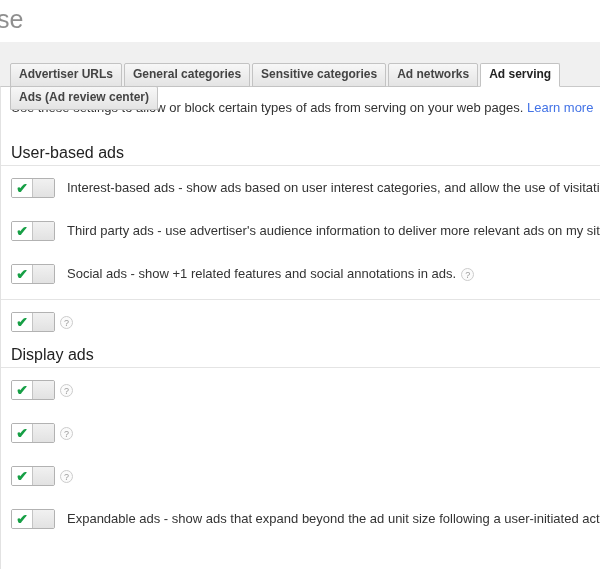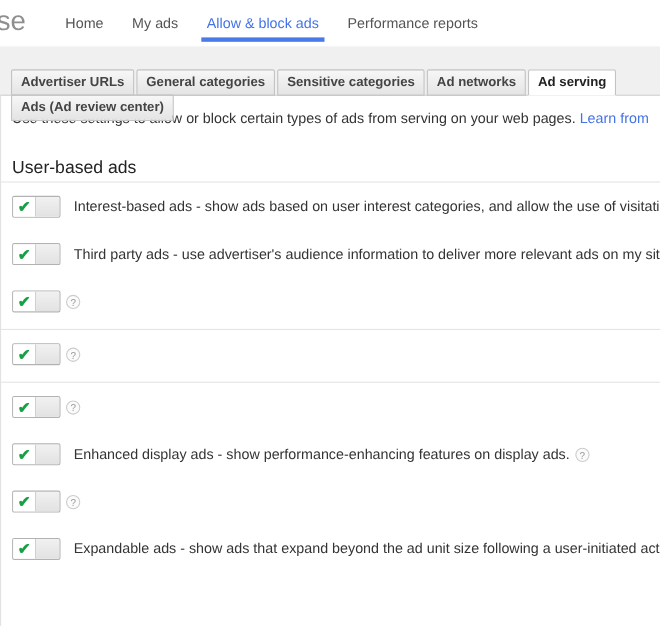--- a/index.html
+++ b/index.html
@@ -2,21 +2,21 @@
 <html><head>
 <meta charset="utf-8">
 <style>
   * { box-sizing: border-box; margin: 0; padding: 0; }
   html, body { width: 600px; height: 569px; overflow: hidden; background: #fff; }
   body { font-family: "Liberation Sans", sans-serif; font-size: 13px; color: #333; }
 
   
   .header {
     height: 42px; background: #fff; display: flex; align-items: center;
-    padding-left: 0; position: relative; gap: 20px;
+    padding-left: 0; position: relative;
   }
   .logo-partial {
     font-size: 25px; color: #8f8f8f; font-weight: 400; letter-spacing: 0;
     margin: -4px 16px 0 -3px;
   }
   .nav-item {
     color: #545454; margin-right: 26px; cursor: pointer; position: relative;
     line-height: 16px; white-space: nowrap;
   }
   .nav-item.active { color: #4373e6; }
@@ -75,31 +75,30 @@
     border-radius: 50%; background: #fbfbfb; color: #9a9a9a; font-size: 9px;
     line-height: 12px; text-align: center; margin-left: 5px; vertical-align: 1px;
     cursor: pointer;
   }
 </style>
 </head>
 <body>
 
 <div class="header">
   <span class="logo-partial">se</span>
-  <div id="nav-items"><span class="nav-item">Home</span><span class="nav-item">My ads</span><span class="nav-item active">Allow &amp; block ads</span><span class="nav-item">Performance reports</span></div>
 </div>
 
 <div class="tabbar-band">
   <div id="tab-items"><span class="tab">Advertiser URLs</span><span class="tab">General categories</span><span class="tab">Sensitive categories</span><span class="tab">Ad networks</span><span class="tab active">Ad serving</span><span class="tab">Ads (Ad review center)</span></div>
 </div>
 
 <div class="panel">
   <div class="intro">
     <span>Use these settings to allow or block certain types of ads from serving on your web pages.</span>
-    <a>Learn from</a>
+    <a>Learn more</a>
   </div>
   <div id="sections">
       <div class="section">
     <h2>User-based ads</h2>
     <hr class="rule">
     <div class="rows">
           <div class="row">
     <div class="toggle">
       <span class="on">✔</span>
       <span class="off"></span>
@@ -113,52 +112,53 @@
       <span class="off"></span>
     </div>
     <span class="label">Third party ads - use advertiser's audience information to deliver more relevant ads on my sites.</span>
 
   </div>
           <div class="row">
     <div class="toggle">
       <span class="on">✔</span>
       <span class="off"></span>
     </div>
+    <span class="label">Social ads - show +1 related features and social annotations in ads.</span>
     <span class="help">?</span>
   </div>
         </div>
   </div>
       <div class="section">
     <hr class="rule">
     <div class="rows">
           <div class="row">
     <div class="toggle">
       <span class="on">✔</span>
       <span class="off"></span>
     </div>
     <span class="help">?</span>
   </div>
         </div>
   </div>
       <div class="section">
+    <h2>Display ads</h2>
     <hr class="rule">
     <div class="rows">
           <div class="row">
     <div class="toggle">
       <span class="on">✔</span>
       <span class="off"></span>
     </div>
     <span class="help">?</span>
   </div>
           <div class="row">
     <div class="toggle">
       <span class="on">✔</span>
       <span class="off"></span>
     </div>
-    <span class="label">Enhanced display ads - show performance-enhancing features on display ads.</span>
     <span class="help">?</span>
   </div>
           <div class="row">
     <div class="toggle">
       <span class="on">✔</span>
       <span class="off"></span>
     </div>
     <span class="help">?</span>
   </div>
           <div class="row">

